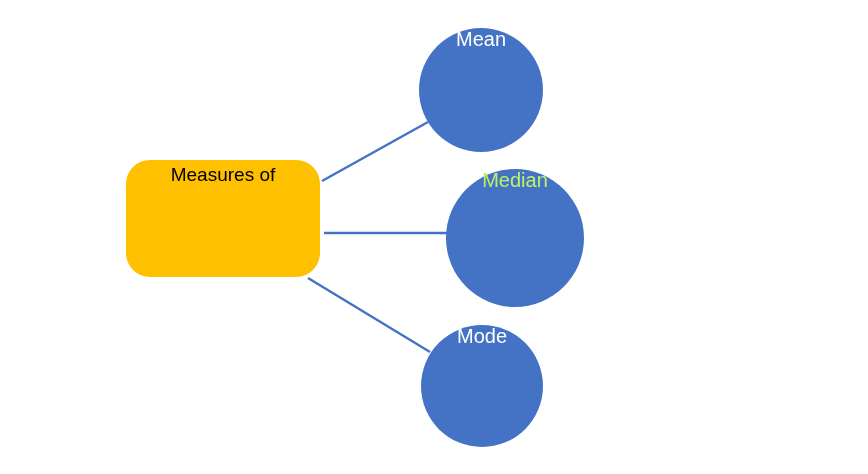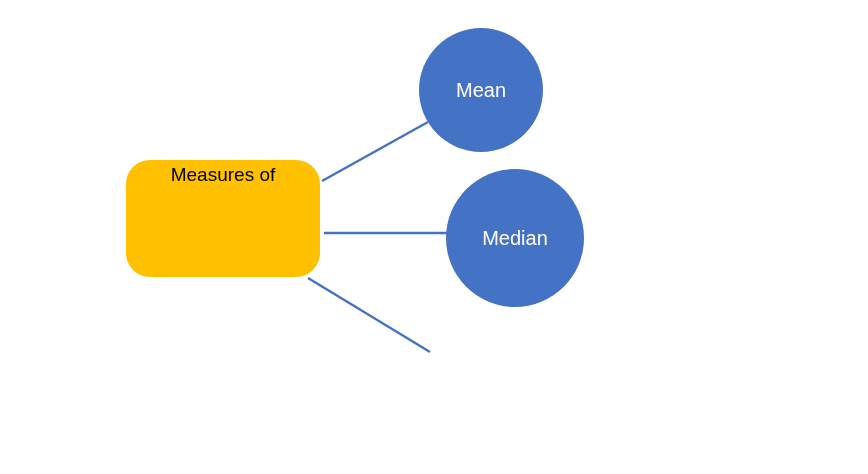--- a/index.html
+++ b/index.html
@@ -43,21 +43,20 @@
     font-size: 19px;
     line-height: 30px;
     text-align: center;
     white-space: nowrap;
   }
   .node-circle {
     position: absolute;
     border-radius: 50%;
     display: flex;
     justify-content: center;
-    align-items: center;
   }
   .node-circle .node-label {
     font-size: 20px;
     white-space: nowrap;
   }
   .circle-mean   { left: 419px; top: 28px;  width: 124px; height: 124px; }
   .circle-median { left: 446px; top: 169px; width: 138px; height: 138px; }
   .circle-mode   { left: 421px; top: 325px; width: 122px; height: 122px; }
 </style>
 </head>
@@ -73,17 +72,20 @@
 
   <div class="root-box" style="background-color: rgb(255, 192, 0);">
     <div class="root-line" style="color: rgb(0, 0, 0);">Measures of</div>
   </div>
 
   <div class="node-circle circle-mean" style="background-color: rgb(68, 114, 196);">
     <span class="node-label" style="color: rgb(255, 255, 255);">Mean</span>
   </div>
 
   <div class="node-circle circle-median" style="background-color: rgb(68, 114, 196);">
-    <span class="node-label" style="color: #ffffff;">Median</span>
+    <span class="node-label" style="color: #bef264;">Median</span>
   </div>
 
+  <div class="node-circle circle-mode" style="background-color: rgb(68, 114, 196);">
+    <span class="node-label" style="color: rgb(255, 255, 255);">Mode</span>
+  </div>
 
 </div>
 
 </body></html>

